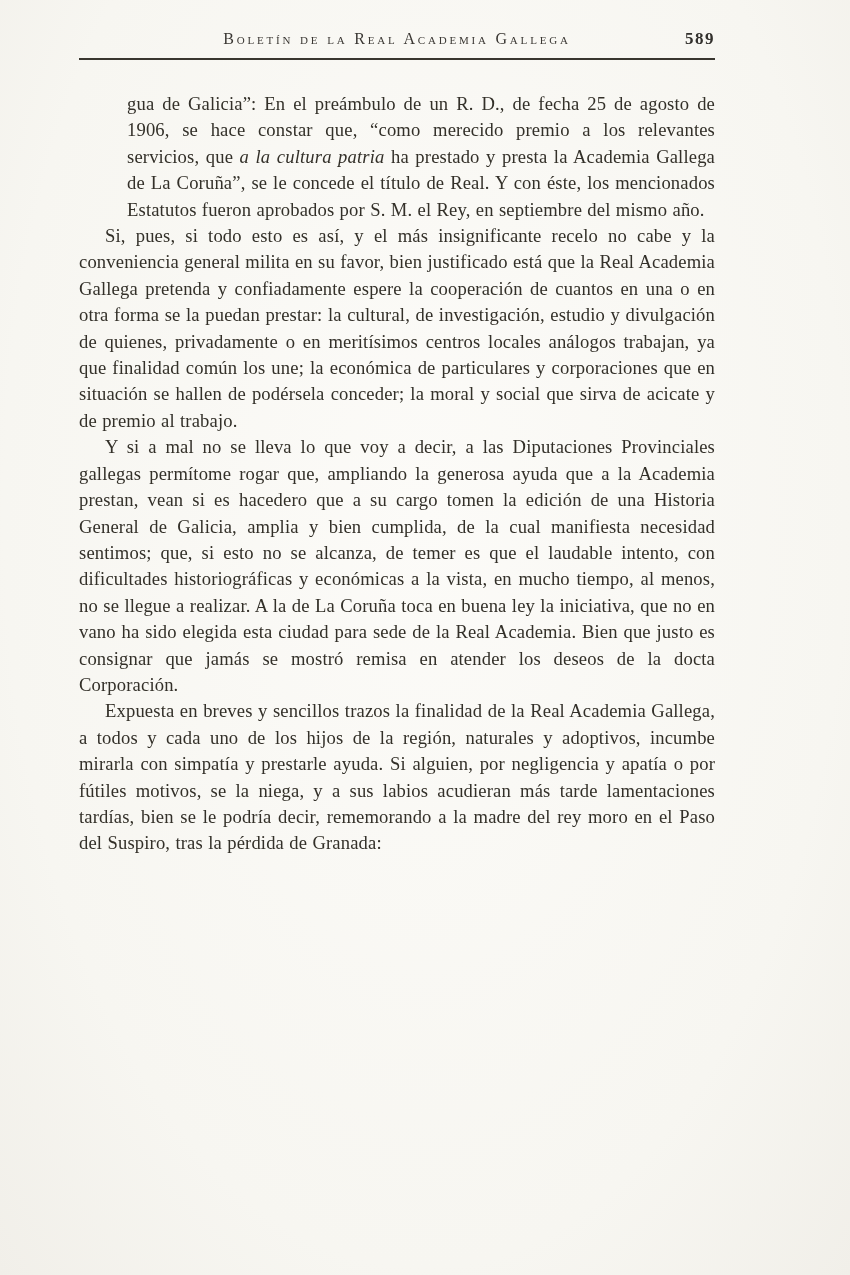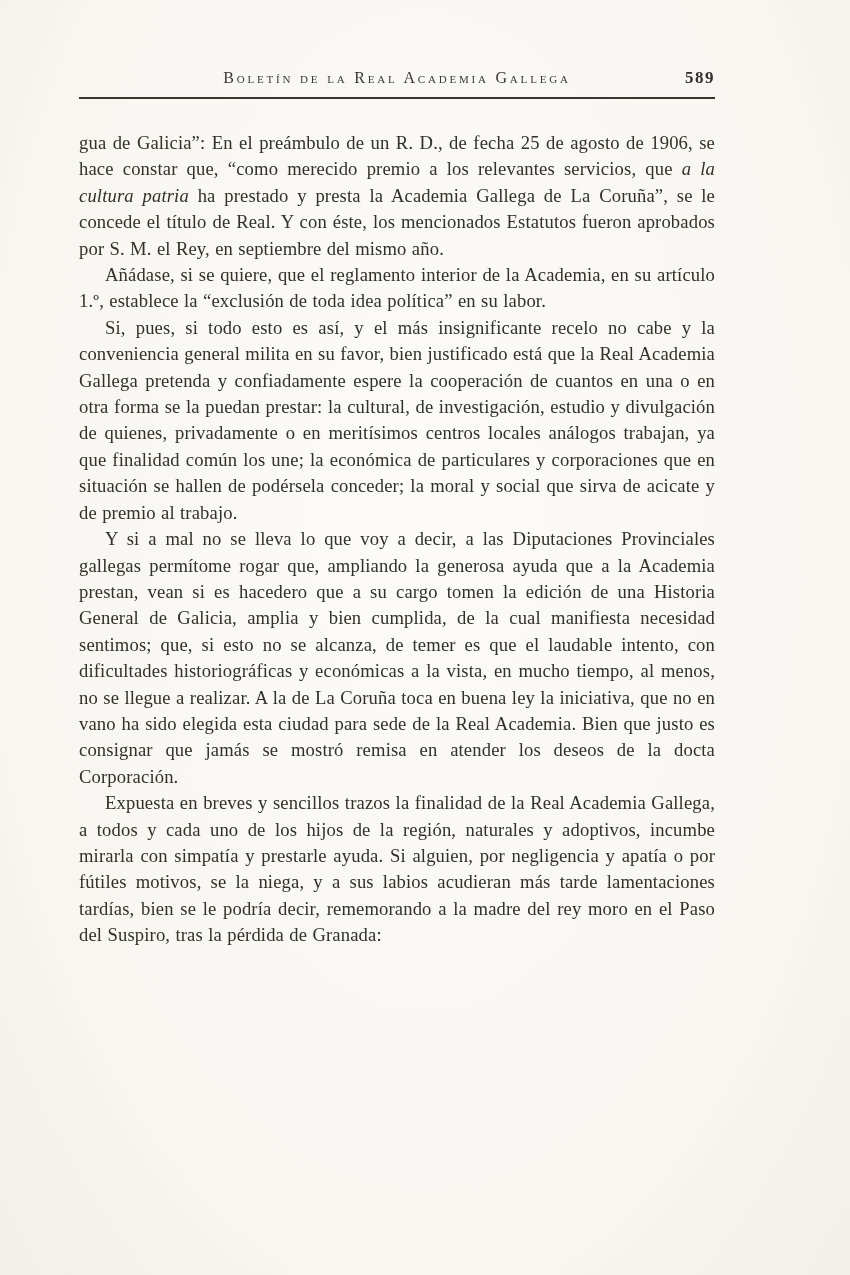--- a/index.html
+++ b/index.html
@@ -8,21 +8,21 @@
     background: #d8d7d3;
   }
   .page {
     position: relative;
     width: 850px;
     height: 1275px;
     margin: 0 auto;
     background: #fbfaf6;
     background-image: radial-gradient(ellipse at 50% 40%, #fcfbf8 0%, #f7f6f1 70%, #f1efe9 100%);
     box-sizing: border-box;
-    padding-top: 66px;
+    padding-top: 27px;
     font-family: "Liberation Serif", "DejaVu Serif", serif;
     color: #2e2c29;
     overflow: hidden;
   }
   .column {
     width: 636px;
     margin-left: 79px;
   }
   .running-head {
     position: relative;
@@ -62,20 +62,21 @@
     letter-spacing: 0.15px;
     word-spacing: 0.5px;
     color: #333029;
   }
   .para {
     margin: 0;
     text-indent: 26px;
   }
   .para.continuation {
     text-indent: 0;
+    margin-left: 48px;
   }
   .italic {
     font-style: italic;
   }
 </style>
 </head>
 <body>
 
 <div class="page">
   <div class="column">
@@ -84,21 +85,20 @@
       <span class="head-title">Boletín de la Real Academia Gallega</span>
       <span class="head-page-number">589</span>
     </header>
 
     <hr class="head-rule">
 
     <main class="body-text">
 
       <p class="para continuation"><span>gua de Galicia”: En el preámbulo de un R. D., de fecha 25 de agosto de 1906, se hace constar que, “como merecido premio a los relevantes servicios, que </span><em class="italic">a la cultura patria</em><span> ha prestado y presta la Academia Gallega de La Coruña”, se le concede el título de Real. Y con éste, los mencionados Estatutos fueron aprobados por S. M. el Rey, en septiembre del mismo año.</span></p>
 
-      <p class="para">Añádase, si se quiere, que el reglamento interior de la Academia, en su artículo 1.º, establece la “exclusión de toda idea política” en su labor.</p>
 
       <p class="para">Si, pues, si todo esto es así, y el más insignificante recelo no cabe y la conveniencia general milita en su favor, bien justificado está que la Real Academia Gallega pretenda y confiadamente espere la cooperación de cuantos en una o en otra forma se la puedan prestar: la cultural, de investigación, estudio y divulgación de quienes, privadamente o en meritísimos centros locales análogos trabajan, ya que finalidad común los une; la económica de particulares y corporaciones que en situación se hallen de podérsela conceder; la moral y social que sirva de acicate y de premio al trabajo.</p>
 
       <p class="para">Y si a mal no se lleva lo que voy a decir, a las Diputaciones Provinciales gallegas permítome rogar que, ampliando la generosa ayuda que a la Academia prestan, vean si es hacedero que a su cargo tomen la edición de una Historia General de Galicia, amplia y bien cumplida, de la cual manifiesta necesidad sentimos; que, si esto no se alcanza, de temer es que el laudable intento, con dificultades historiográficas y económicas a la vista, en mucho tiempo, al menos, no se llegue a realizar. A la de La Coruña toca en buena ley la iniciativa, que no en vano ha sido elegida esta ciudad para sede de la Real Academia. Bien que justo es consignar que jamás se mostró remisa en atender los deseos de la docta Corporación.</p>
 
       <p class="para">Expuesta en breves y sencillos trazos la finalidad de la Real Academia Gallega, a todos y cada uno de los hijos de la región, naturales y adoptivos, incumbe mirarla con simpatía y prestarle ayuda. Si alguien, por negligencia y apatía o por fútiles motivos, se la niega, y a sus labios acudieran más tarde lamentaciones tardías, bien se le podría decir, rememorando a la madre del rey moro en el Paso del Suspiro, tras la pérdida de Granada:</p>
 
     </main>
   </div>
 </div>

